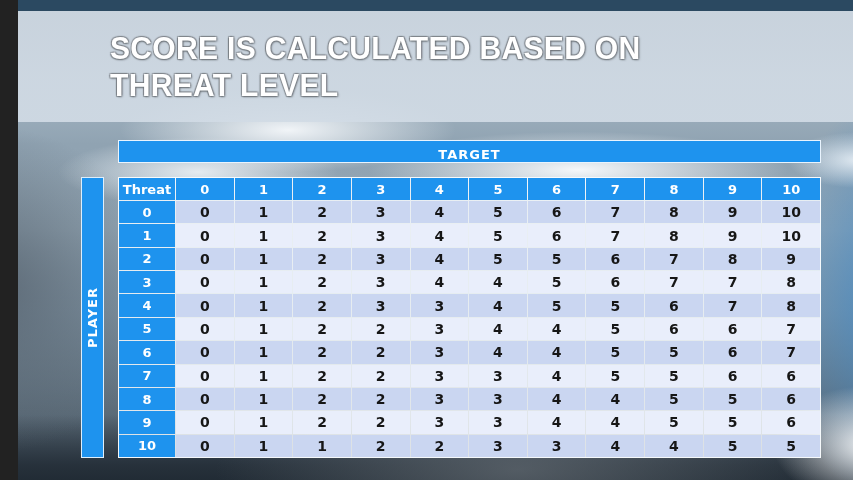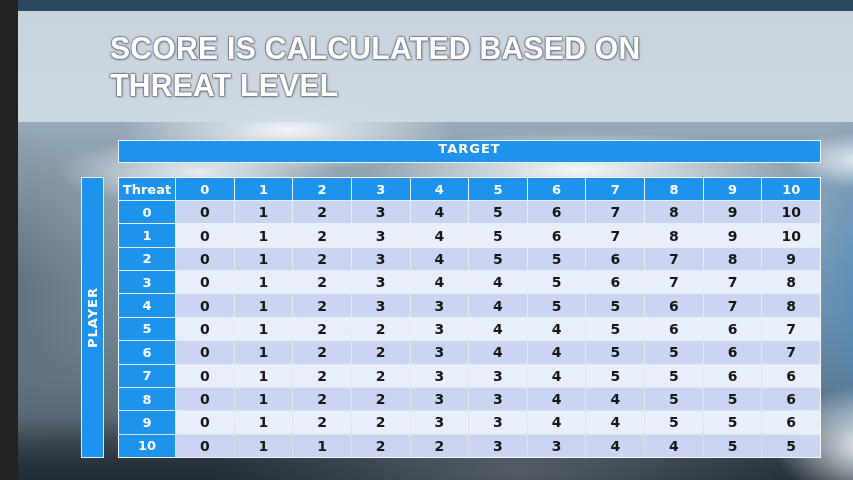--- a/index.html
+++ b/index.html
@@ -41,21 +41,21 @@
                  1px -1px 1px rgba(105,110,115,.55),
                 -1px  1px 1px rgba(105,110,115,.65),
                  1px  1px 2px rgba(90,95,100,.75);
   }
   .title span{display:block;}
   .target-bar{
     position:absolute;left:100px;top:140px;width:703px;height:23px;
     background:var(--blue,#1e93ee);
     border:1px solid rgba(255,255,255,.9);
     box-sizing:border-box;
-    display:flex;align-items:flex-start;justify-content:center;
+    display:flex;align-items:flex-end;justify-content:center;
     color:#fff;font-weight:bold;font-size:13px;letter-spacing:1px;
     font-family:"DejaVu Sans",sans-serif;
   }
   .player-bar{
     position:absolute;left:63px;top:177px;width:23px;height:281px;
     background:var(--blue,#1e93ee);
     border:1px solid rgba(255,255,255,.85);
     box-sizing:border-box;
     display:flex;align-items:center;justify-content:center;
   }

